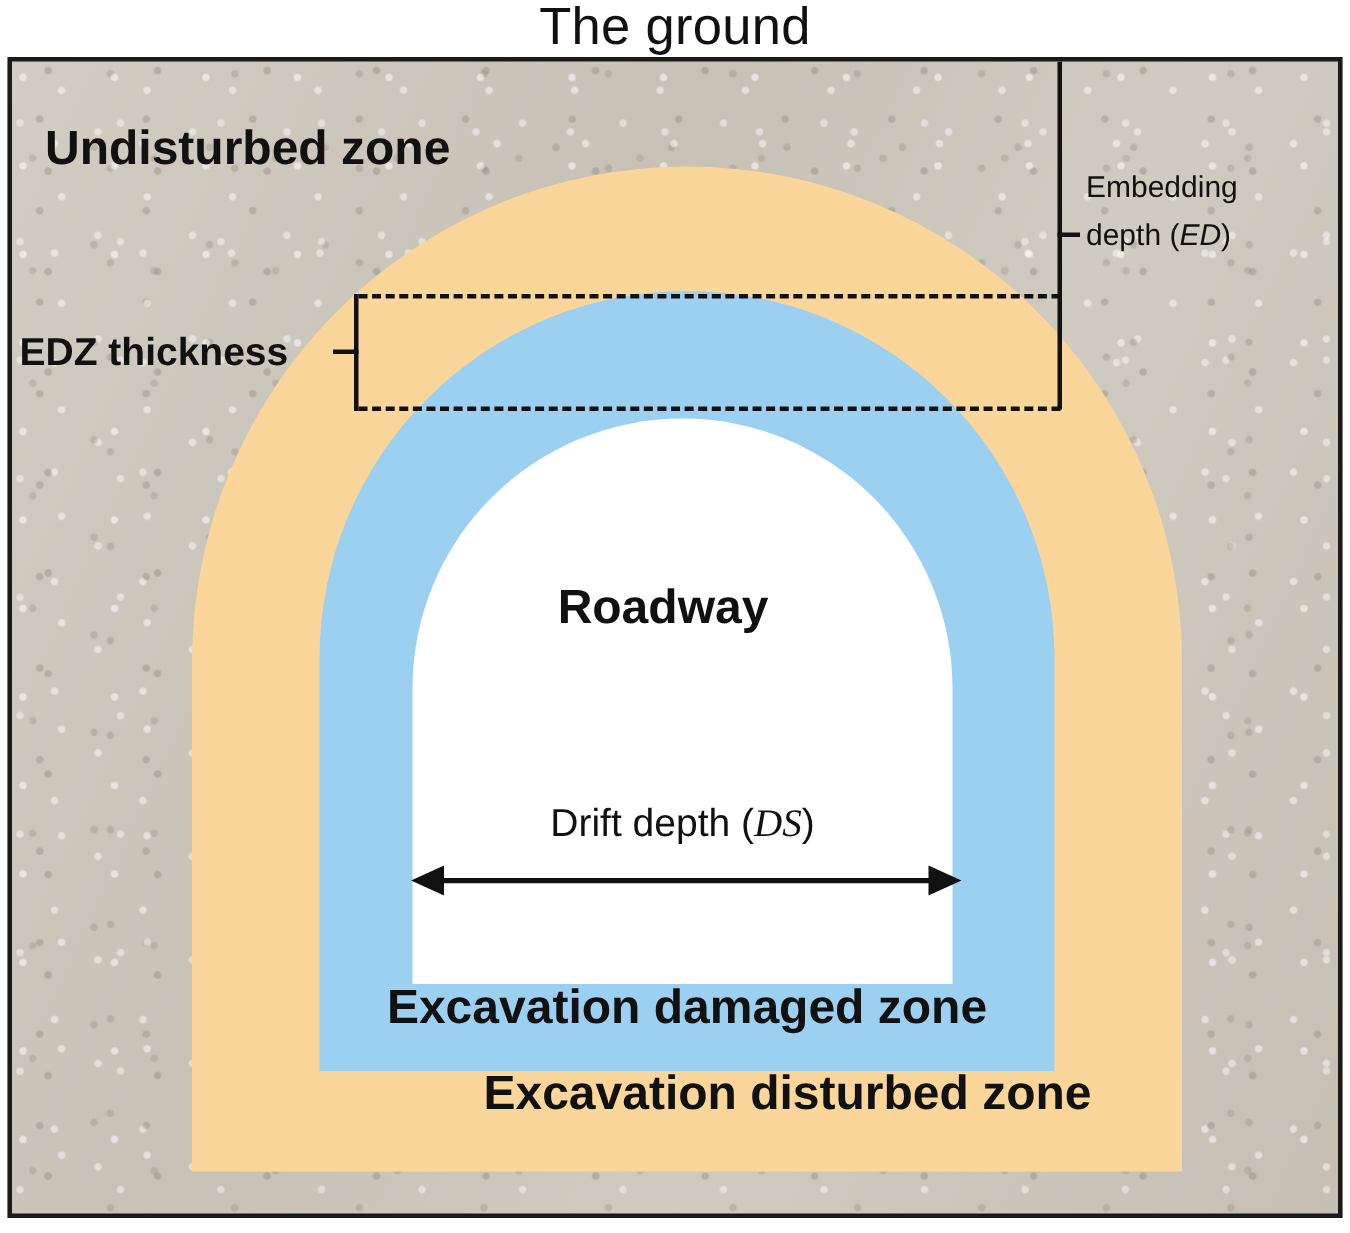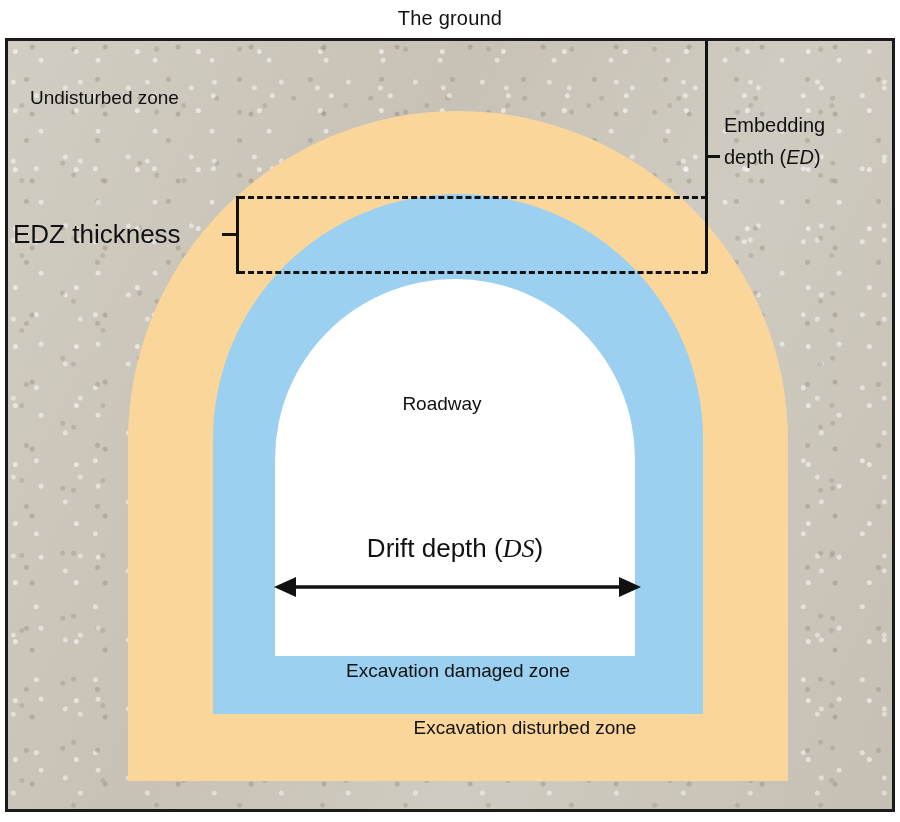--- a/index.html
+++ b/index.html
@@ -25,21 +25,21 @@
     background: #ffffff;
   }
 
   
   .ground-title {
     position: absolute;
     left: 0;
     top: 2px;
     width: 900px;
     text-align: center;
-    font-size: 20px;
+    font-size: 35px;
     line-height: 32px;
     letter-spacing: 0.2px;
     color: #111111;
     white-space: nowrap;
   }
 
   
   .frame {
     position: absolute;
     left: 5px;
@@ -93,24 +93,25 @@
     width: 360px;
     height: 377px;
     background: #ffffff;
     border-radius: 180px 180px 0 0;
   }
 
   
   .zone-label {
     position: absolute;
     text-align: center;
-    font-size: 19px;
+    font-size: 32px;
     line-height: 30px;
     color: #111111;
     white-space: nowrap;
+    font-weight: bold;
   }
   .label-undisturbed {
     left: 22px;
     top: 42px;
     text-align: left;
   }
   .label-roadway {
     left: 104px;
     top: 348px;
     width: 660px;
@@ -172,20 +173,21 @@
     background: #111111;
   }
   .edz-label {
     position: absolute;
     left: 5px;
     top: 178px;
     font-size: 26px;
     line-height: 30px;
     color: #111111;
     white-space: nowrap;
+    font-weight: bold;
   }
 
   
   .edz-dash {
     position: absolute;
     left: 231px;
     width: 468px;
     height: 0;
     border-top: 3px dashed #111111;
   }

